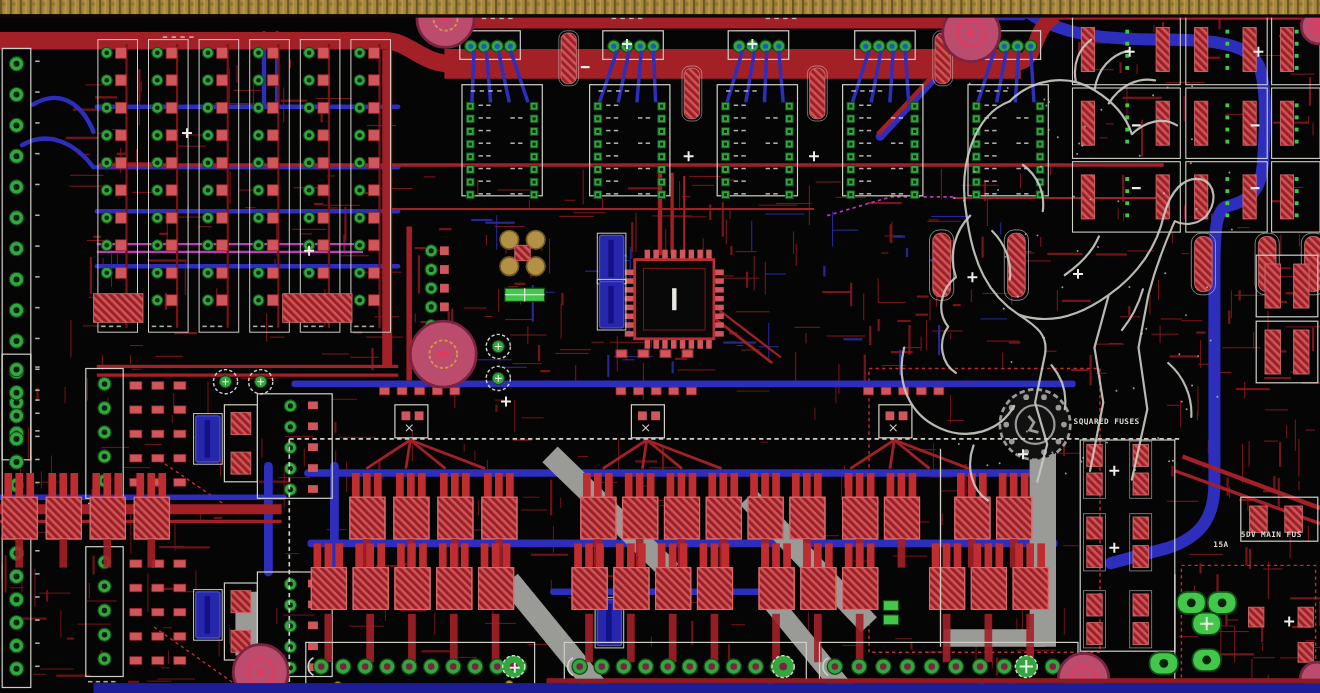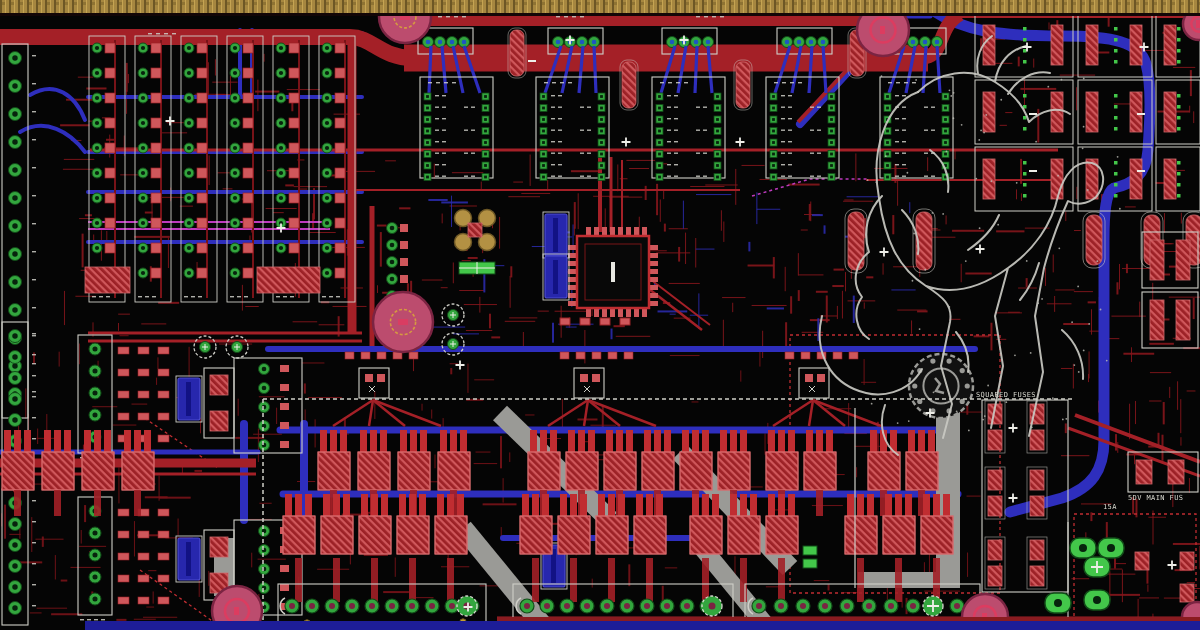--- a/index.html
+++ b/index.html
@@ -1,20 +1,20 @@
 <!DOCTYPE html>
 <html><head>
 <meta charset="utf-8">
 <style>
   html,body{margin:0;padding:0;background:#000;}
   #stage{position:relative;width:1200px;height:630px;overflow:hidden;background:#050505;
          font-family:"DejaVu Sans Mono", monospace;}
   #pcb-svg{position:absolute;left:0;top:0;filter:blur(.35px) saturate(.95);}
   .lbl{position:absolute;color:#d9d9d0;font-size:7px;line-height:7px;white-space:nowrap;
-       letter-spacing:.4px;font-weight:normal;margin-top:12px;}
+       letter-spacing:.4px;font-weight:bold;}
   #lbl-squared{left:976px;top:380px;}
   #lbl-fuse1{left:1128px;top:483px;}
   #lbl-fuse2{left:1103px;top:492px;}
 </style>
 </head>
 <body>
 
 <div id="stage">
   <svg id="pcb-svg" width="1200" height="630" viewBox="0 0 1200 630">
       <defs>

